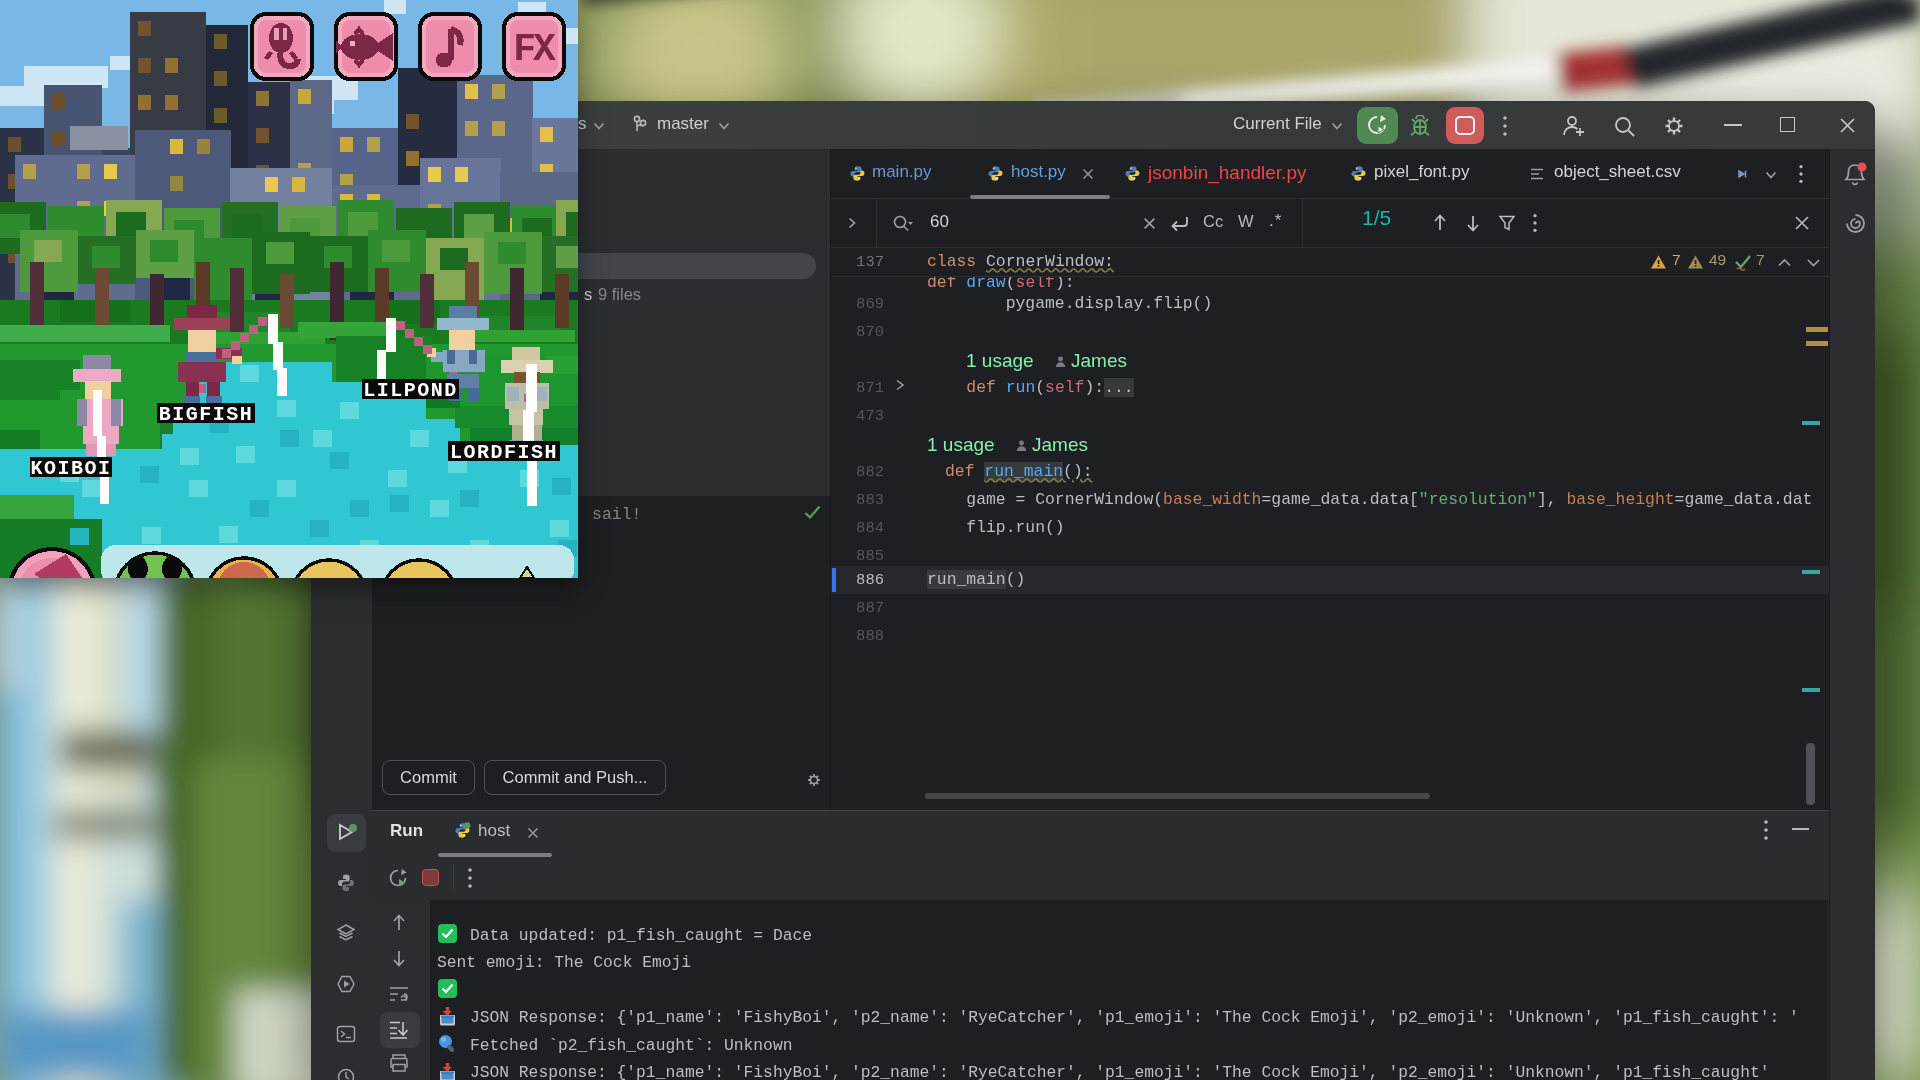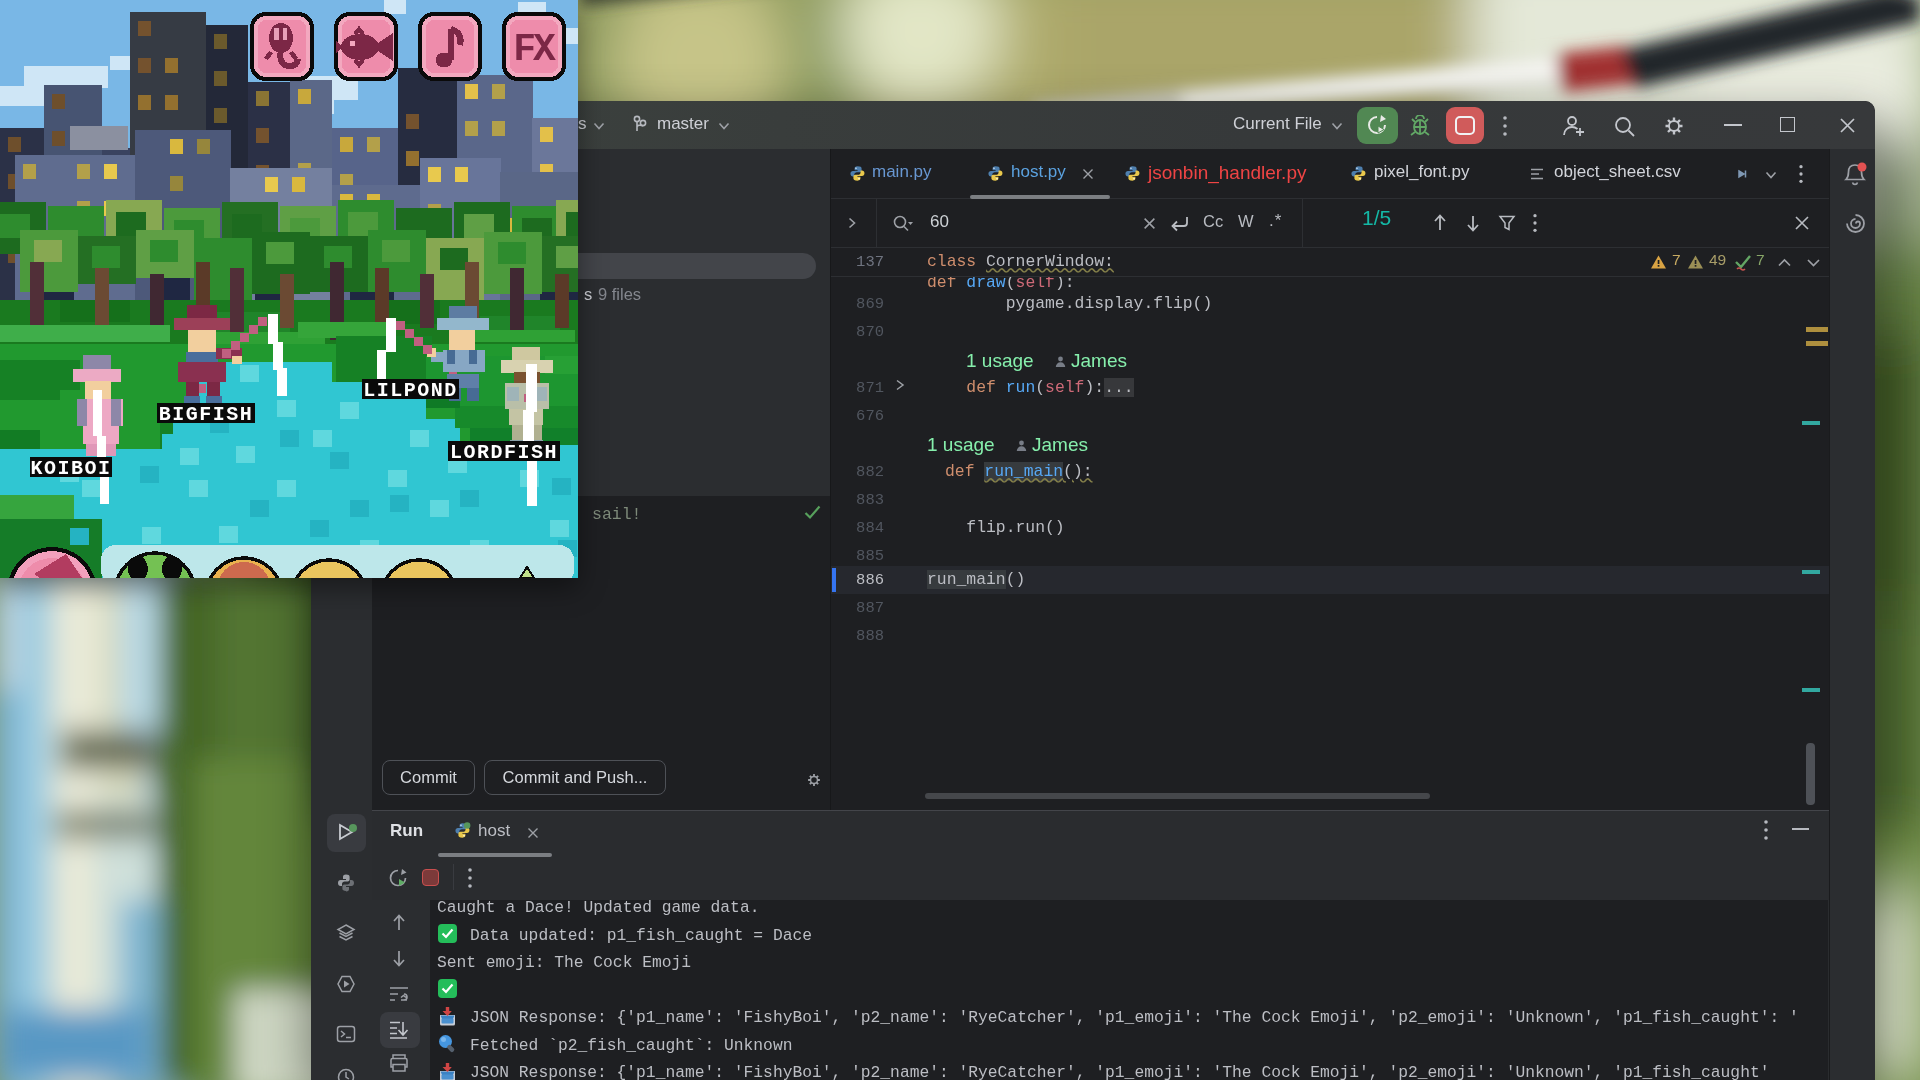--- a/index.html
+++ b/index.html
@@ -328,28 +328,29 @@
       <span class="lnum" style="left:7px;top:41px;">870</span>
       <div class="inlay" style="left:135px;top:73px;">1 usage&nbsp;&nbsp;&nbsp;&nbsp;<svg width="11" height="12" viewBox="0 0 11 12">
             <circle cx="5.5" cy="3" r="2.4" fill="#787d87"></circle>
             <path d="M.8 11 a4.7 4.7 0 0 1 9.4 0 Z" fill="#787d87"></path>
           </svg> James</div>
       <span class="lnum" style="left:7px;top:97px;">871</span>
       <svg class="abs" style="left:63px;top:102px;" width="12" height="12" viewBox="0 0 12 12">
           <path d="M3 1.5 L9 6 L3 10.5" stroke="#9da0a6" stroke-width="1.5" fill="none"></path>
         </svg>
       <div class="codeline" style="left:96px;top:97px;">    <span class="kw">def</span> <span class="fn">run</span>(<span class="self">self</span>):<span style="background:#37383b;color:#bcbec4;">...</span></div>
-      <span class="lnum" style="left:7px;top:125px;">676</span>
+      <span class="lnum" style="left:7px;top:125px;">473</span>
       <div class="inlay" style="left:96px;top:157px;">1 usage&nbsp;&nbsp;&nbsp;&nbsp;<svg width="11" height="12" viewBox="0 0 11 12">
             <circle cx="5.5" cy="3" r="2.4" fill="#787d87"></circle>
             <path d="M.8 11 a4.7 4.7 0 0 1 9.4 0 Z" fill="#787d87"></path>
           </svg> James</div>
       <span class="lnum" style="left:7px;top:181px;">882</span>
       <div class="codeline" style="left:96px;top:181px;margin-left:18px;"><span class="kw">def</span> <span class="fn" style="background:#373b3e;text-decoration:underline wavy #827d48;">run_main</span><span style="text-decoration:underline wavy #827d48;">():</span></div>
       <span class="lnum" style="left:7px;top:209px;">883</span>
+      <div class="codeline" style="left:96px;top:209px;">    game = CornerWindow(<span class="par">base_width</span>=game_data.data[<span class="str">"resolution"</span>], <span class="par">base_height</span>=game_data.dat</div>
       <span class="lnum" style="left:7px;top:237px;">884</span>
       <div class="codeline" style="left:96px;top:237px;">    flip.run()</div>
       <span class="lnum" style="left:7px;top:265px;">885</span>
       <div class="abs" style="left:0;top:289px;width:1044px;height:28px;background:#26282e;"></div>
       <div class="abs" style="left:1px;top:291px;width:4px;height:24px;background:#3574f0;"></div>
       <span class="lnum" style="left:7px;top:289px;color:#bcbec4;">886</span>
       <div class="codeline" style="left:96px;top:289px;"><span style="background:#373b3e;">run_main</span>()</div>
       <span class="lnum" style="left:7px;top:317px;">887</span>
       <span class="lnum" style="left:7px;top:345px;">888</span>
 
@@ -426,21 +427,20 @@
       <div class="abs" style="left:8px;top:112px;width:40px;height:36px;background:#393b40;border-radius:8px;"></div>
       <svg class="abs" style="left:16px;top:120px;" width="22" height="20" viewBox="0 0 22 20">
           <path d="M2 2.5 H12 M2 8 H9 M2 13.5 H9 M15 2 V14 M10.5 10 L15 15 L19.5 10 M2 18 H19" stroke="#c3c6cc" stroke-width="1.6" fill="none"></path>
         </svg>
       <svg class="abs" style="left:16px;top:153px;" width="22" height="20" viewBox="0 0 22 20">
           <path d="M5 6 V2 H17 V6 M5 14 H3 V7 a1.5 1.5 0 0 1 1.5-1.5 h13 A1.5 1.5 0 0 1 19 7 v7 h-2 M5 11.5 H17 V18 H5 Z" stroke="#9da0a6" stroke-width="1.5" fill="none"></path>
         </svg>
 
     </div>
 
-    <div class="conline" style="top:83px;">Caught a Dace! Updated game data.</div>
     <svg class="abs" style="left:65px;top:112px;" width="21" height="21" viewBox="0 0 21 21">
         <rect x="1" y="1" width="19" height="19" rx="4" fill="#24bd5a"></rect>
         <path d="M5.5 10.5 L9 14 L15.5 6.5" stroke="#fff" stroke-width="2.2" fill="none"></path>
       </svg>
     <div class="conline" style="left:98px;top:111px;">Data updated: p1_fish_caught = Dace</div>
     <div class="conline" style="top:138px;">Sent emoji: The Cock Emoji</div>
     <svg class="abs" style="left:65px;top:167px;" width="21" height="21" viewBox="0 0 21 21">
         <rect x="1" y="1" width="19" height="19" rx="4" fill="#24bd5a"></rect>
         <path d="M5.5 10.5 L9 14 L15.5 6.5" stroke="#fff" stroke-width="2.2" fill="none"></path>
       </svg>

